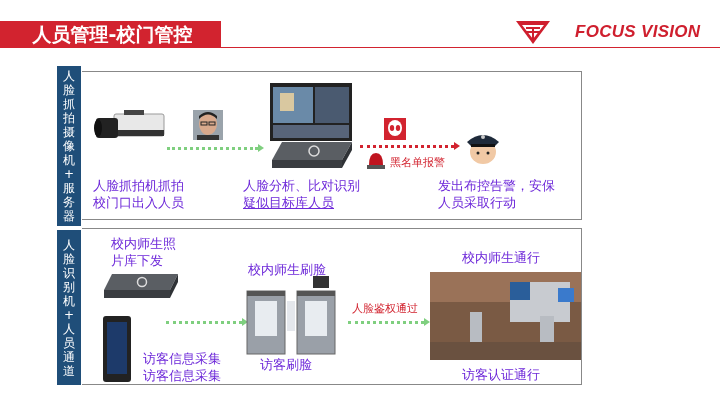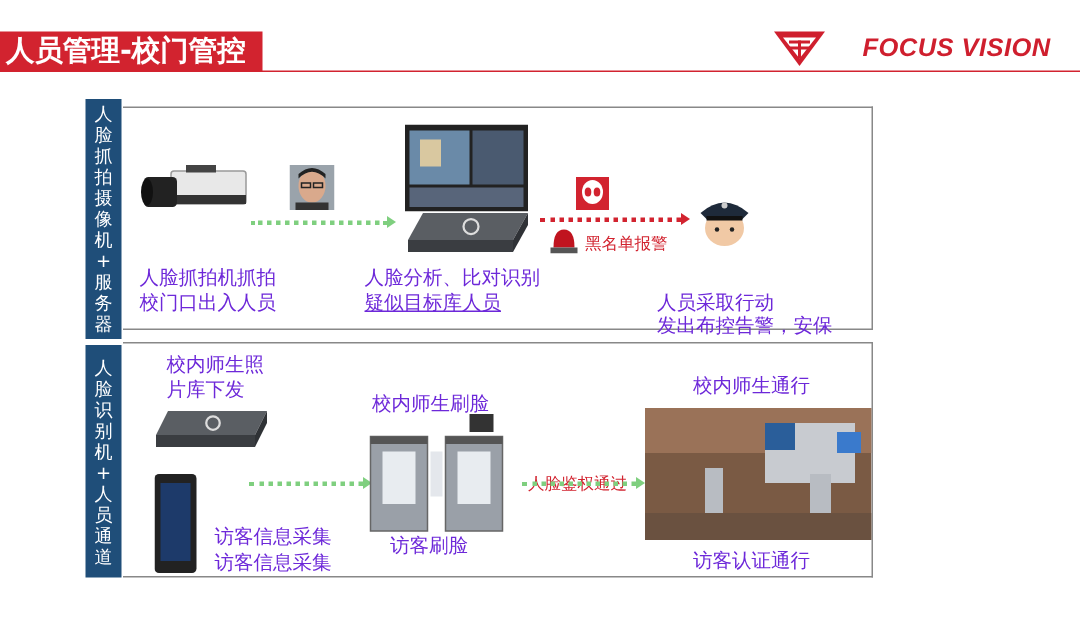--- a/index.html
+++ b/index.html
@@ -1,19 +1,19 @@
 <!DOCTYPE html>
 <html><head>
 <meta charset="utf-8">
 <style>
   * { box-sizing: border-box; margin: 0; padding: 0; }
   body { width: 720px; height: 412px; background: #ffffff; position: relative; overflow: hidden;
          font-family: "DejaVu Sans", "Liberation Sans", sans-serif; color: #222; }
-  .title-bar { position: absolute; left: 0; top: 21px; width: 175px; height: 27px; background: #d2232f;
-               color: #fff; font-size: 19px; font-weight: bold; line-height: 27px; padding-left: 4px; letter-spacing: 0px; }
+  .title-bar { position: absolute; left: 0; top: 21px; width: 221px; height: 27px; background: #d2232f;
+               color: #fff; font-size: 19px; font-weight: bold; line-height: 27px; padding-left: 4px; letter-spacing: 0px; text-align: center; }
   .title-line { position: absolute; left: 0; top: 47px; width: 720px; height: 1px; background: #d2232f; }
   .logo { position: absolute; left: 515px; top: 18px; width: 200px; height: 28px; display: flex; align-items: center; }
   .logo-text { font-family: "Liberation Sans", sans-serif; font-weight: bold; font-style: italic; color: #cf1f2e; font-size: 17px; margin-left: 24px; letter-spacing: 0.3px; }
   .section-label { position: absolute; left: 57px; width: 24px; background: #1f4e79; color: #fff; font-size: 12px;
                    display: flex; flex-direction: column; align-items: center; justify-content: center; line-height: 14px; text-align: center; }
   .panel { position: absolute; left: 82px; width: 500px; border: 1px solid #888; border-left: none; background: #fff; }
   .txt { position: absolute; font-size: 13px; color: #6d28d9; line-height: 16px; white-space: nowrap; }
   .txt-sm { position: absolute; font-size: 11px; line-height: 14px; white-space: nowrap; }
   .arrow { position: absolute; height: 6px; display: flex; align-items: center; }
   .dots-green { border-top: 3px dotted #7fcf7f; flex: 1; }
@@ -112,21 +112,21 @@
 <div class="txt-sm" style="left:390px;top:156px;color:#d2232f;font-size:11px;">黑名单报警</div>
 
 <svg class="img" style="left:463px;top:128px;" width="40" height="38">
   <ellipse cx="20" cy="24" rx="13" ry="12" fill="#f1c9a5"></ellipse>
   <path d="M4 14 Q20 0 36 14 L32 18 L8 18Z" fill="#1e2a3a"></path>
   <rect x="8" y="16" width="24" height="3" fill="#111"></rect>
   <circle cx="20" cy="9" r="2" fill="#ccc"></circle>
   <circle cx="15" cy="25" r="1.5" fill="#222"></circle>
   <circle cx="25" cy="25" r="1.5" fill="#222"></circle>
 </svg>
-<div class="txt" style="left:438px;top:178px;margin-top:32px;">发出布控告警，安保</div>
+<div class="txt" style="left:438px;top:178px;">发出布控告警，安保</div>
 <div class="txt" style="left:438px;top:195px;">人员采取行动</div>
 
 <div class="section-label" style="top:230px;height:155px;" id="lbl2">
     <span>人</span>
     <span>脸</span>
     <span>识</span>
     <span>别</span>
     <span>机</span>
     <span>+</span>
     <span>人</span>
@@ -161,21 +161,21 @@
   <rect x="10" y="25" width="22" height="35" fill="#e8ecf0"></rect>
   <rect x="2" y="15" width="38" height="5" fill="#555"></rect>
   <rect x="52" y="15" width="38" height="63" fill="#9aa0a8" stroke="#666"></rect>
   <rect x="60" y="25" width="22" height="35" fill="#e8ecf0"></rect>
   <rect x="52" y="15" width="38" height="5" fill="#555"></rect>
   <rect x="68" y="0" width="16" height="12" fill="#333"></rect>
   <rect x="42" y="25" width="8" height="30" fill="#d8dde4" opacity="0.7"></rect>
 </svg>
 <div class="txt" style="left:260px;top:357px;">访客刷脸</div>
 
-<div class="txt-sm" style="left:352px;top:316px;color:#d2232f;">人脸鉴权通过</div>
+<div class="txt-sm" style="left:352px;top:302px;color:#d2232f;">人脸鉴权通过</div>
 <div class="arrow" style="left:348px;top:319px;width:82px;">
     <div class="dots-green"></div>
     <div class="ah-green"></div>
   </div>
 
 <div class="txt" style="left:462px;top:250px;">校内师生通行</div>
 <svg class="img" style="left:430px;top:272px;" width="151" height="88">
   <rect width="151" height="88" fill="#7a5a44"></rect>
   <rect x="0" y="0" width="151" height="30" fill="#9a7258"></rect>
   <rect x="80" y="10" width="60" height="40" fill="#c8cbd0"></rect>

